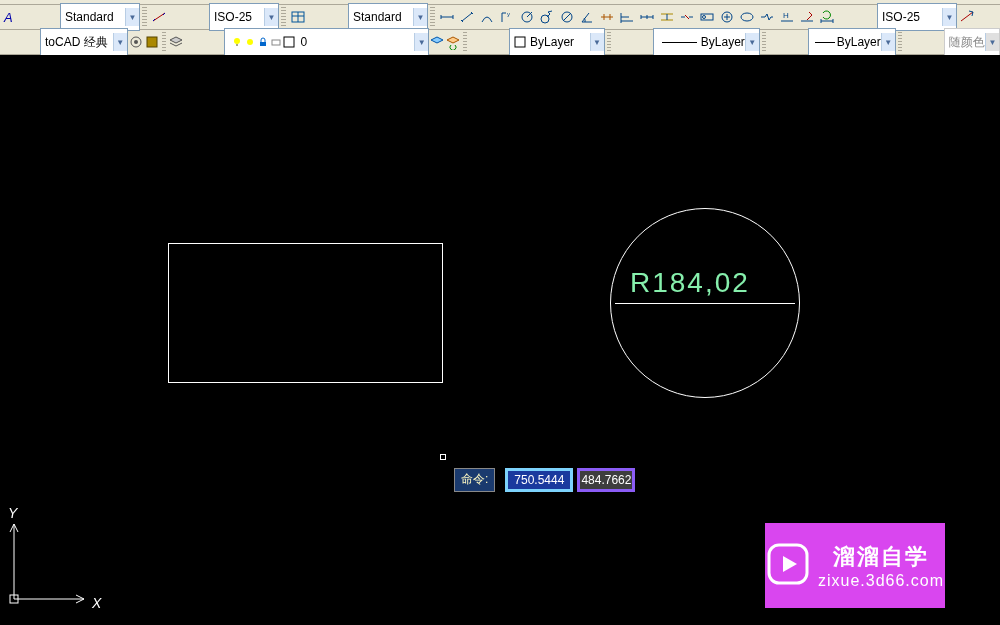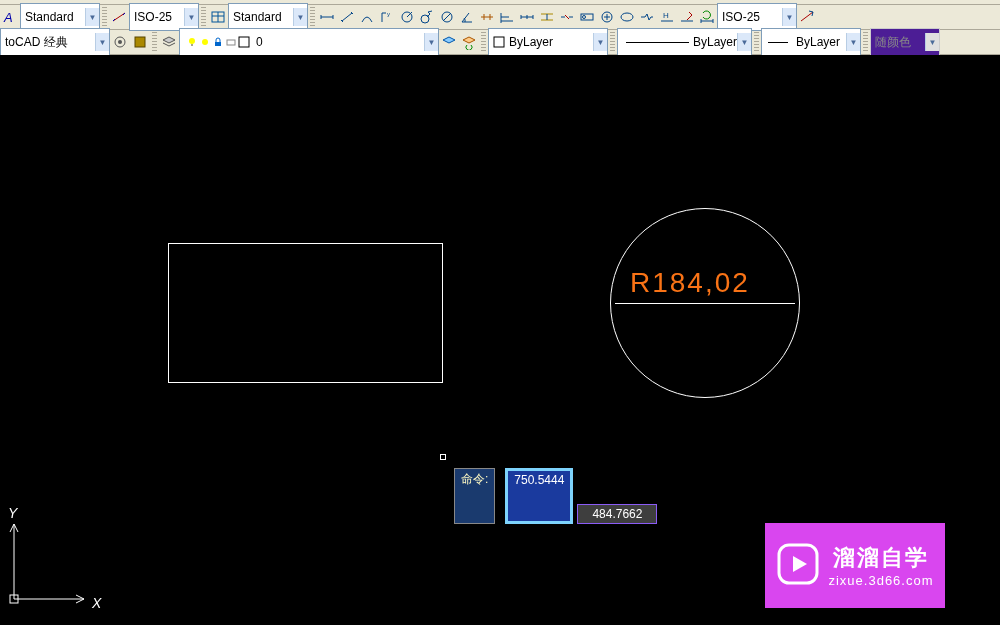--- a/index.html
+++ b/index.html
@@ -3,60 +3,60 @@
 <meta charset="utf-8">
 <style>
   * { margin: 0; padding: 0; box-sizing: border-box; font-family: "SimSun", Arial, sans-serif; }
   body { width: 1000px; height: 625px; overflow: hidden; background: #000; position: relative; }
 
   
   .toolbar-row { background: #ece9d8; display: flex; align-items: center; height: 25px; border-bottom: 1px solid #aca899; font-size: 11px; color: #000; }
   .toolbar-row.top { height: 5px; }
   .grip { width: 5px; height: 20px; background: repeating-linear-gradient(to bottom, #aca899, #aca899 1px, transparent 1px, transparent 3px); margin: 0 2px; }
 
-  .dropdown { background: #fff; border: 1px solid #7f9db9; height: 28px; display: flex; align-items: center; justify-content: space-between; padding-left: 4px; font-size: 12px; }
+  .dropdown { background: #fff; border: 1px solid #7f9db9; height: 28px; display: flex; align-items: center; justify-content: space-between; padding-left: 4px; font-size: 12px; margin-left: 40px; }
   .dd-arrow { width: 14px; height: 18px; background: #dbe8f9; border-left: 1px solid #b8cde4; display:flex; align-items:center; justify-content:center; color:#4a6a99; font-size:8px;}
 
   .icon-btn { width: 20px; height: 20px; display: flex; align-items: center; justify-content: center; cursor:pointer; }
   .icon-btn svg { width:16px; height:16px; }
 
   
   .canvas { position: absolute; top: 55px; left: 0; right: 0; bottom: 0; background: #000; }
 
   
   .rect { position: absolute; left: 168px; top: 188px; width: 275px; height: 140px; border: 1px solid #fff; }
 
   
   .circle { position: absolute; left: 610px; top: 153px; width: 190px; height: 190px; border: 1px solid #fff; border-radius: 50%; }
 
   
-  .dim-text { position: absolute; left: 630px; top: 212px; color: #f97316; font-size: 28px; font-family: "Arial", monospace; letter-spacing:2px; font-weight:300;}
+  .dim-text { position: absolute; left: 630px; top: 212px; color: #86efac; font-size: 28px; font-family: "Arial", monospace; letter-spacing:2px; font-weight:300;}
   .dim-line { position: absolute; left: 615px; top: 248px; width: 180px; height: 1px; background: #fff; }
 
   
   .pickbox { position: absolute; left: 440px; top: 399px; width: 6px; height: 6px; border: 1px solid #fff; }
 
   
   .dyn-input { position: absolute; left: 454px; top: 413px; display: flex; font-size: 12px; }
   .dyn-label { background: #1a3a6e; color: #fef9c3; padding: 2px 6px; border:1px solid #888; }
   .dyn-val1 { background: #3b5ea8; color: #ffffff; padding: 2px 6px; border:3px solid #7dd3fc; margin-left:10px;}
   .dyn-val1.sel { background:#1a3a9e; }
-  .dyn-val2 { background: #3e3e3e; color: #fff; padding: 2px 14px; border:1px solid #8b5cf6; margin-left:4px;margin-top:36px;}
+  .dyn-val2 { background: #3e3e3e; color: #fff; padding: 2px 1px; border:3px solid #8b5cf6; margin-left:4px;}
 
   
   .ucs { position: absolute; left: 4px; bottom: 12px; }
   .ucs svg { stroke: #fff; fill: none; }
   .axis-label { position:absolute; color:#fff; font-size:14px; font-family:Arial; font-style:italic;}
 
   
   .watermark { position: absolute; right: 55px; bottom: 17px; width: 180px; height: 85px; background: #d946ef; display:flex; align-items:center; justify-content:center; gap:8px;}
   .wm-icon svg { fill:#fff; }
   .wm-text { color:#fff; display:flex; flex-direction:column; align-items:center;}
   .wm-cn { font-size:22px; font-weight:bold; letter-spacing:2px;}
-  .wm-url { font-size:13px; letter-spacing:1px;}
+  .wm-url { font-size:16px; letter-spacing:1px;}
 
   .layer-swatches { display:flex; align-items:center; gap:1px; padding:0 2px;}
   .sw { width:12px; height:12px;}
 
   .line-sample { flex:1; height:1px; background:#000; margin:0 4px;}
 </style>
 </head>
 <body>
 
 <div class="toolbar-row top"></div>
@@ -289,21 +289,21 @@
     <span>ByLayer</span>
     <span class="dd-arrow">▼</span>
   </div>
   <div class="grip"></div>
   <div class="dropdown" style="width:100px">
     <div style="width:20px;height:1px;background:#000;margin:0 2px"></div>
     <span>ByLayer</span>
     <span class="dd-arrow">▼</span>
   </div>
   <div class="grip"></div>
-  <div class="dropdown" style="width:70px;background:#4c1d95;border-color:#ccc;color:#888">
+  <div class="dropdown" style="width:70px;background:#ffffff;border-color:#ccc;color:#888">
     <span>随颜色</span>
     <span class="dd-arrow" style="background:#e0e0e0">▼</span>
   </div>
 </div>
 
 <div class="canvas">
   <div class="rect"></div>
   <div class="circle"></div>
   <div class="dim-text">R184,02</div>
   <div class="dim-line"></div>

